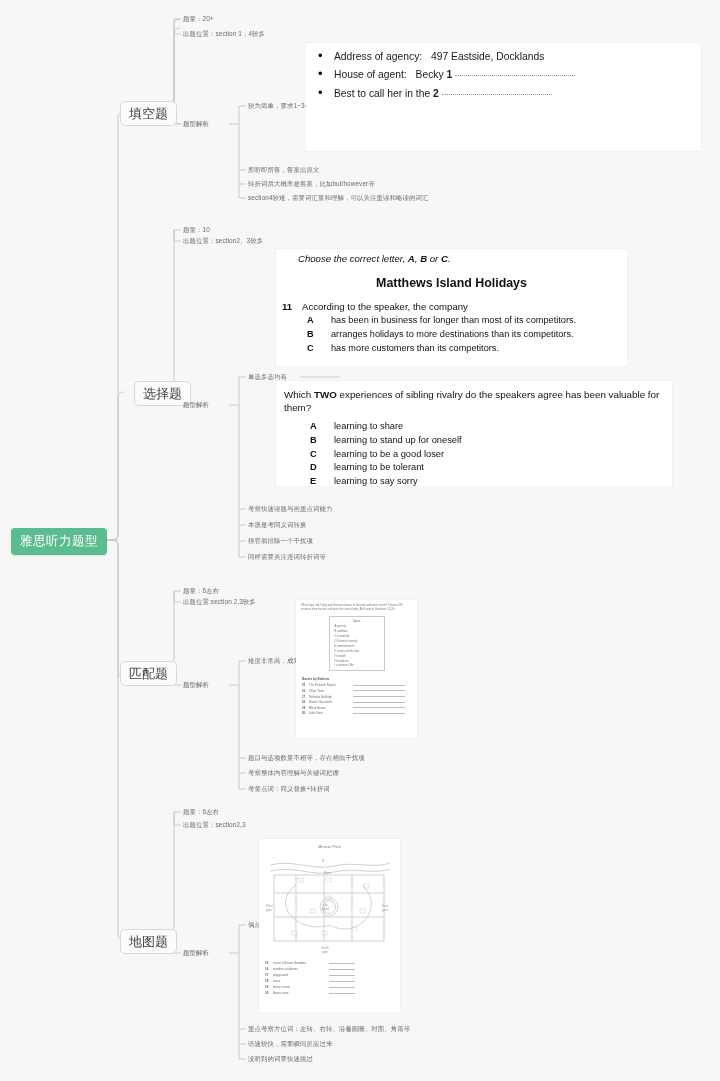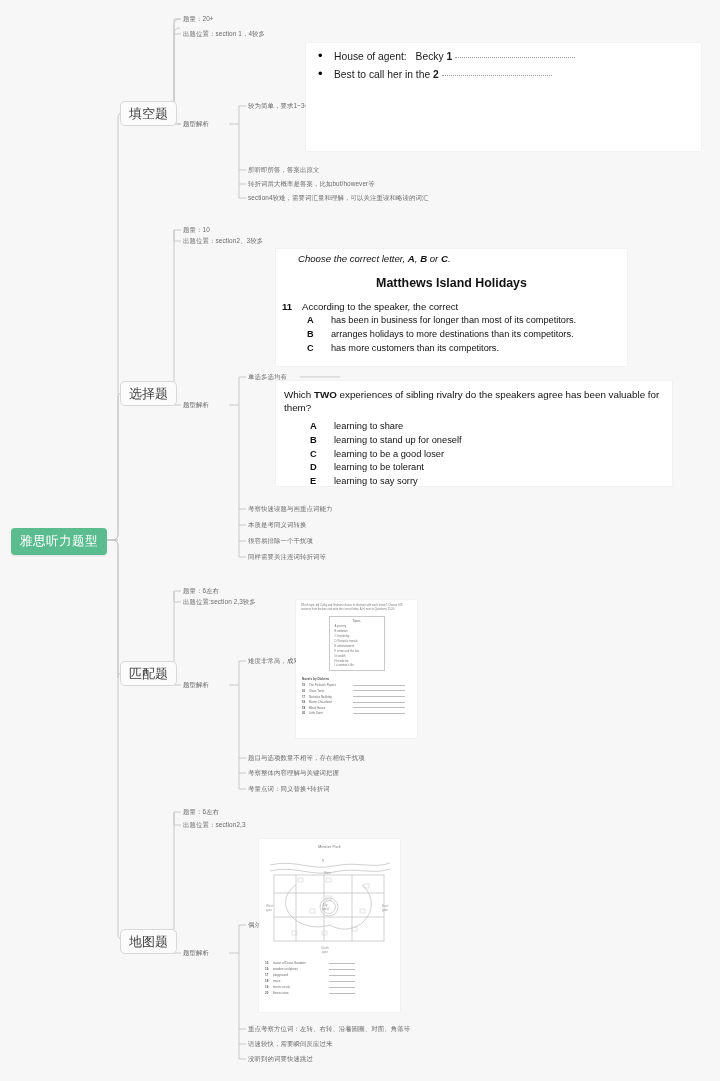--- a/index.html
+++ b/index.html
@@ -228,21 +228,21 @@
     <span>填空题</span>
   </div>
   <div class="leaf" style="left:183px; top:16px;">题量：20+</div>
   <div class="leaf" style="left:183px; top:31px;">出题位置：section 1，4较多</div>
   <div class="leaf mid" style="left:183px; top:121px;">题型解析</div>
   <div class="leaf" style="left:248px; top:103px;">较为简单，要求1~3个单词</div>
   <div class="leaf" style="left:248px; top:167px;">所听即所答，答案出原文</div>
   <div class="leaf" style="left:248px; top:181px;">转折词后大概率是答案，比如but/however等</div>
   <div class="leaf" style="left:248px; top:195px;">section4较难，需要词汇量和理解，可以关注重读和略读的词汇</div>
 
-  <div class="branch-node" style="left:120px; top:381px;">
+  <div class="branch-node" style="left:134px; top:381px;">
     <span>选择题</span>
   </div>
   <div class="leaf" style="left:183px; top:227px;">题量：10</div>
   <div class="leaf" style="left:183px; top:238px;">出题位置：section2、3较多</div>
   <div class="leaf mid" style="left:183px; top:402px;">题型解析</div>
   <div class="leaf" style="left:248px; top:374px;">单选多选均有</div>
   <div class="leaf" style="left:248px; top:506px;">考察快速读题与画重点词能力</div>
   <div class="leaf" style="left:248px; top:522px;">本质是考同义词转换</div>
   <div class="leaf" style="left:248px; top:538px;">很容易排除一个干扰项</div>
   <div class="leaf" style="left:248px; top:554px;">同样需要关注连词转折词等</div>
@@ -265,20 +265,24 @@
   <div class="leaf" style="left:183px; top:822px;">出题位置：section2,3</div>
   <div class="leaf mid" style="left:183px; top:950px;">题型解析</div>
   <div class="leaf" style="left:248px; top:922px;">偶尔出现</div>
   <div class="leaf" style="left:248px; top:1026px;">重点考察方位词：左转、右转、沿着圆圈、对面、角落等</div>
   <div class="leaf" style="left:248px; top:1041px;">语速较快，需要瞬间反应过来</div>
   <div class="leaf" style="left:248px; top:1056px;">没听到的词要快速跳过</div>
 
   <div class="card c1">
     <div class="card-inner">
       <ul>
+        <li>
+          <span class="lab">Address of agency:</span>
+          <span class="val">497 Eastside, Docklands</span>
+        </li>
         <li>
           <span class="lab">House of agent:</span>
           <span class="val">Becky</span>
           <b>1</b><span class="dots w1"></span>
         </li>
         <li>
           <span class="lab">Best to call her in the</span>
           <b>2</b><span class="dots w2"></span>
         </li>
       </ul>
@@ -289,21 +293,21 @@
     <div class="instr">
       <span>Choose the correct letter,</span>
       <b>A</b><span>,</span>
       <b>B</b>
       <span>or</span>
       <b>C</b><span>.</span>
     </div>
     <div class="hdr">Matthews Island Holidays</div>
     <div class="qrow">
       <span class="qnum">11</span>
-      <span>According to the speaker, the correct</span>
+      <span>According to the speaker, the company</span>
     </div>
     <div class="opt">
       <span class="optl">A</span>
       <span>has been in business for longer than most of its competitors.</span>
     </div>
     <div class="opt">
       <span class="optl">B</span>
       <span>arranges holidays to more destinations than its competitors.</span>
     </div>
     <div class="opt">

